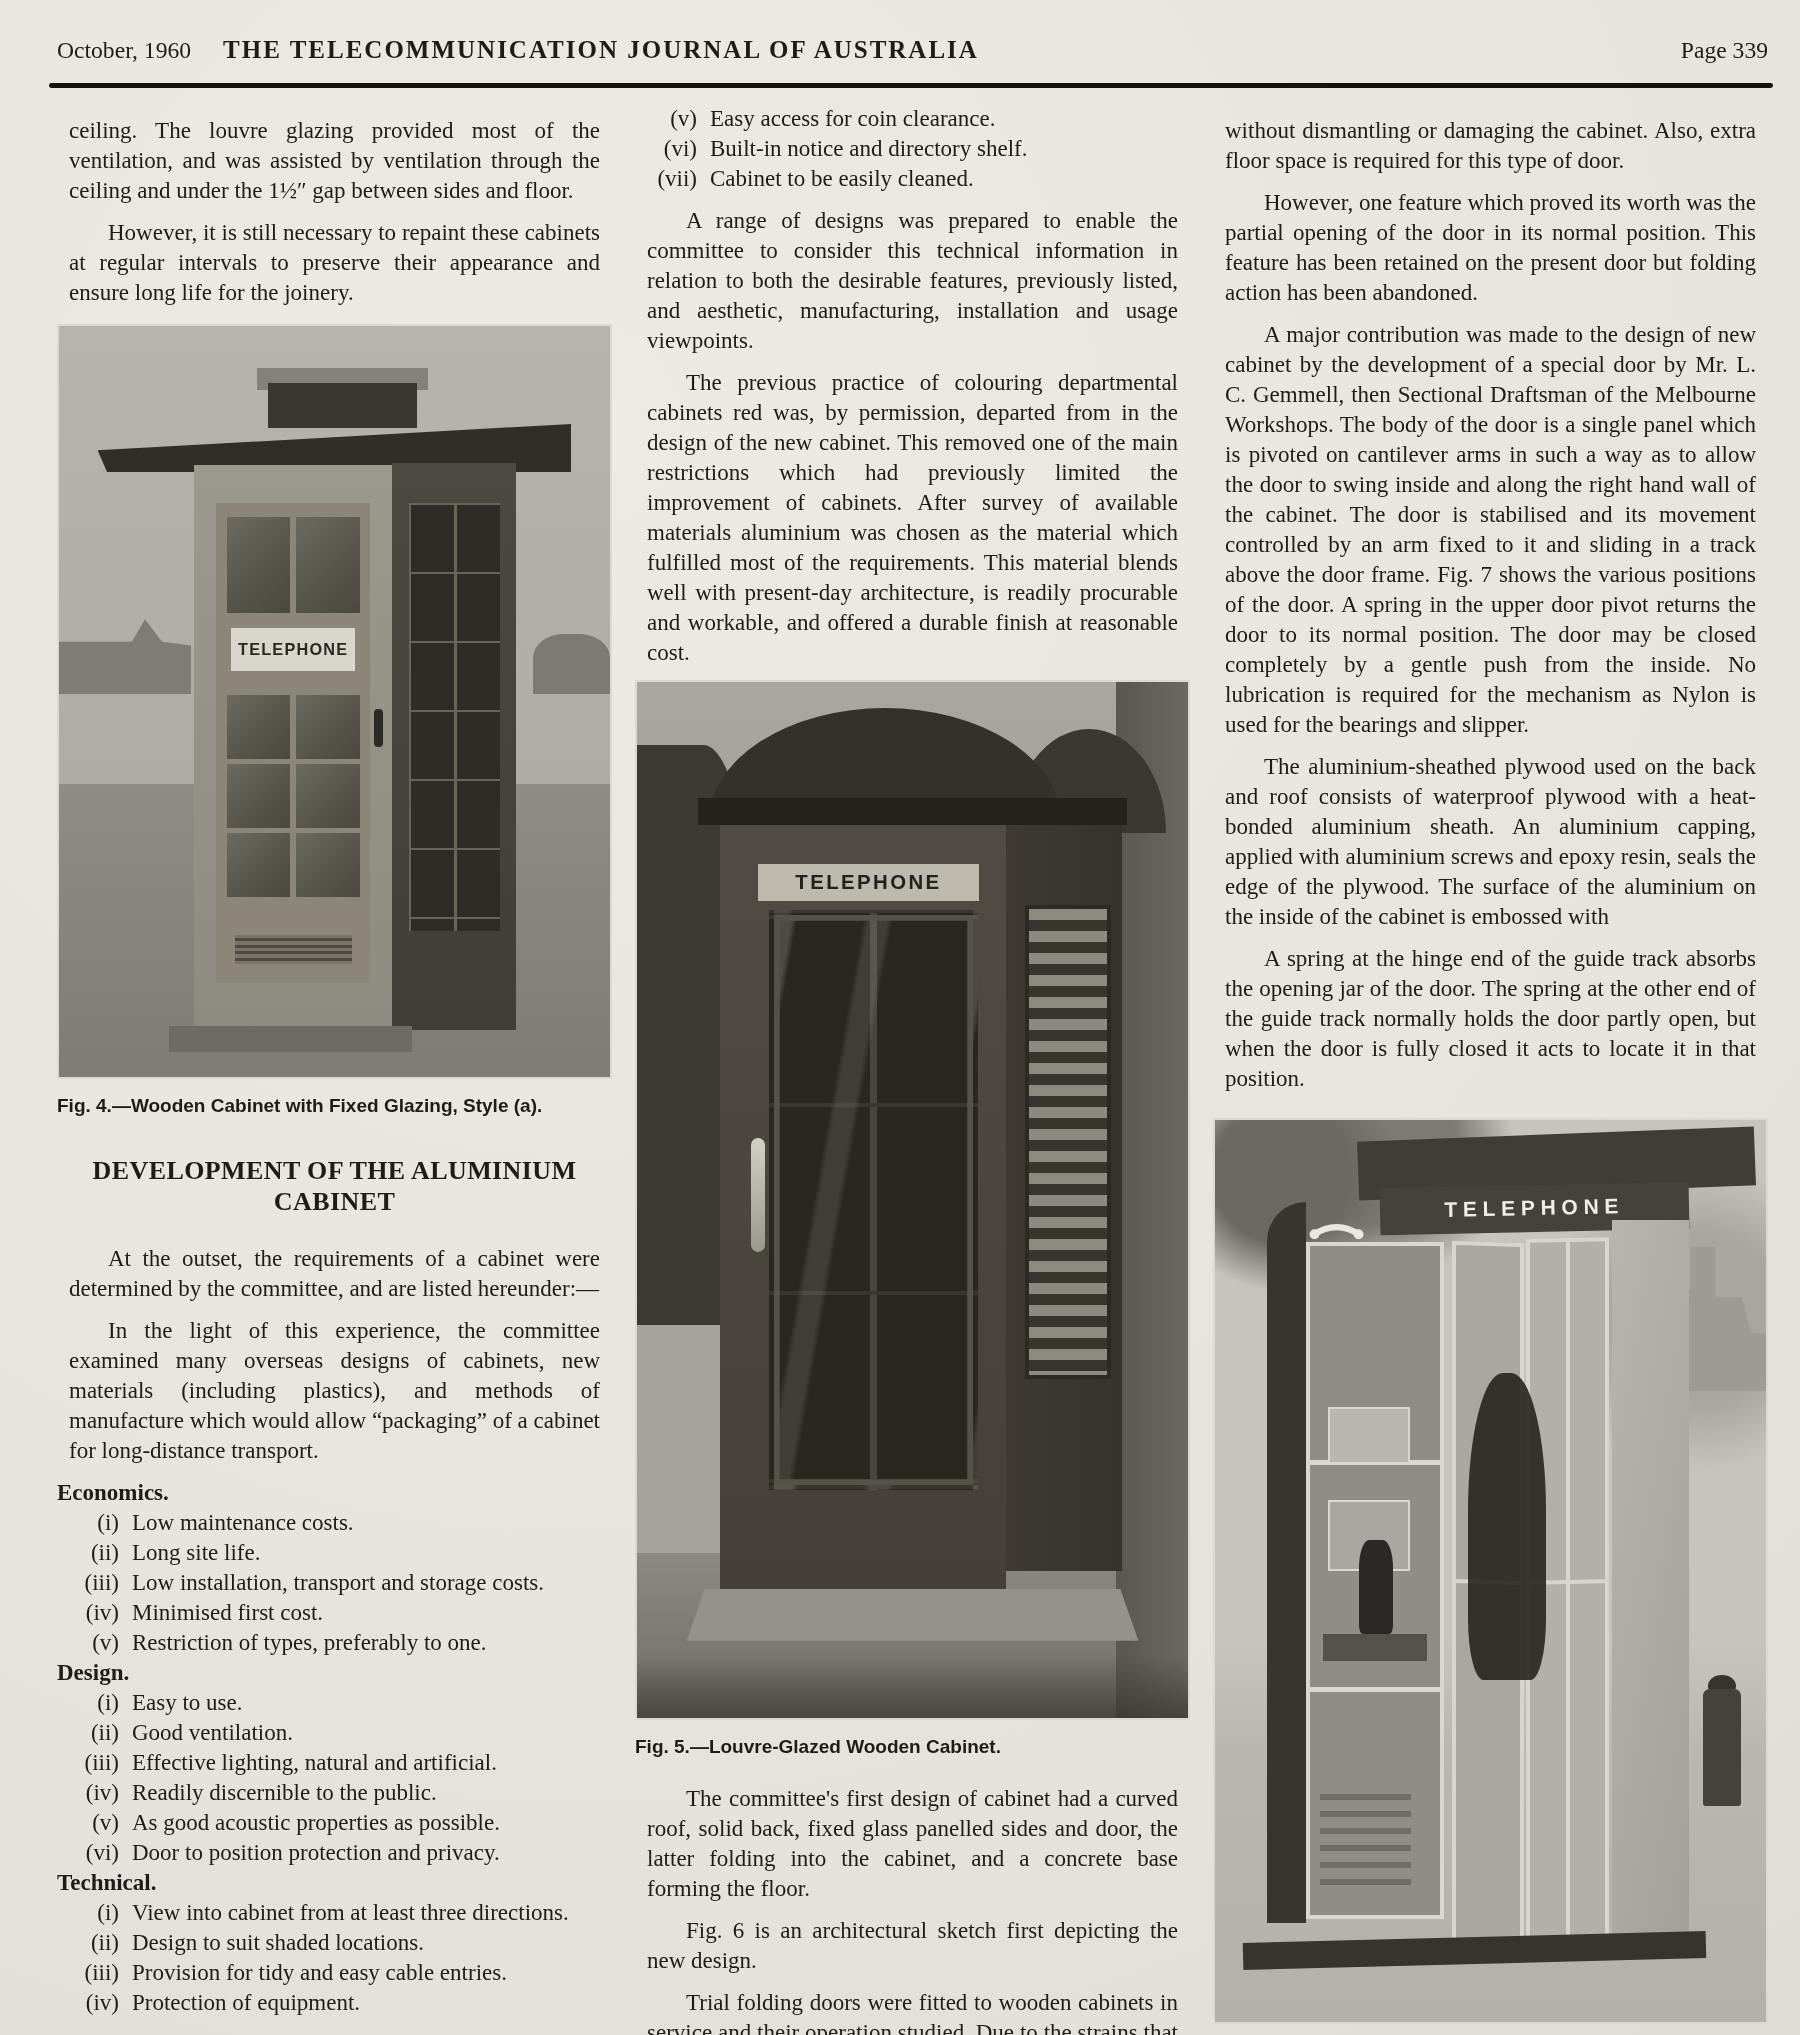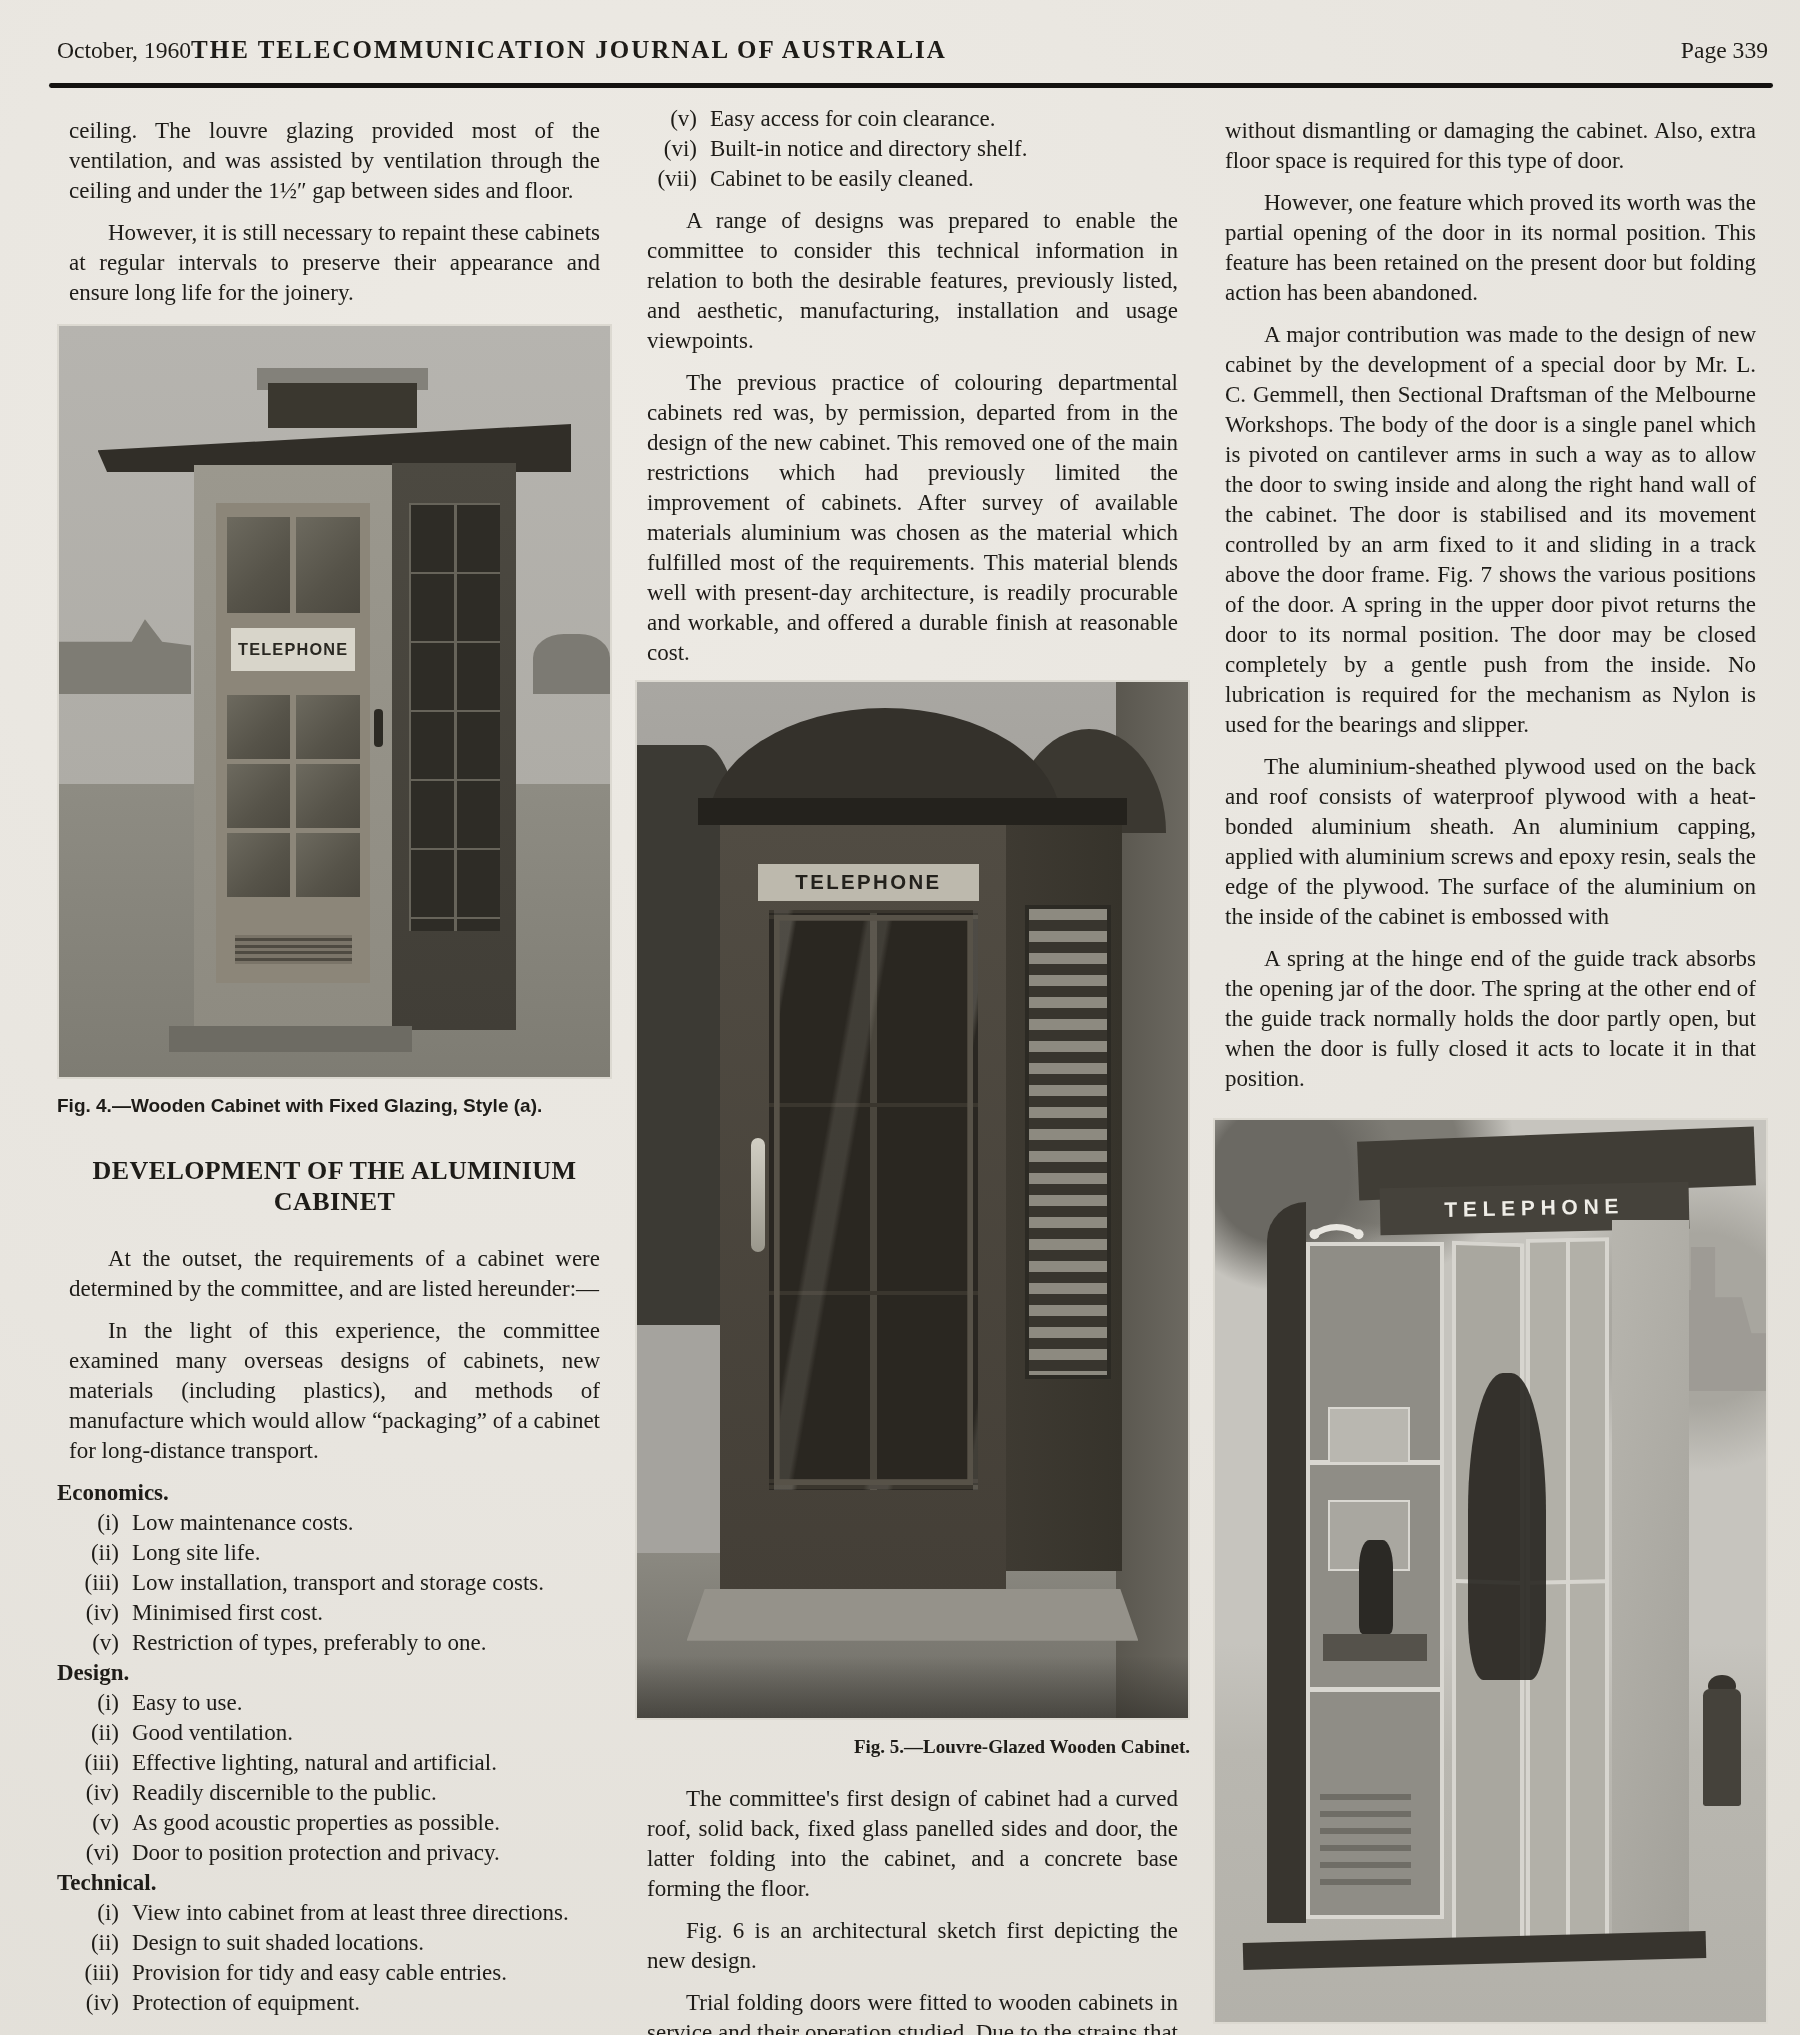--- a/index.html
+++ b/index.html
@@ -3,40 +3,40 @@
 <meta charset="utf-8">
 <style>
   html,body{margin:0;padding:0;background:#cfccc5;}
   #page{
     position:relative; width:1801px; height:2380px; overflow:hidden;
     background:radial-gradient(circle at 32% 18%, #edeae4 0%, #e8e5df 45%, #e2dfd8 80%, #d9d6ce 100%);
     color:#1e1c18;
     font-family:"Liberation Serif", serif;
   }
   
-  .hdr{position:absolute; left:57px; right:33px; top:36px; display:flex; align-items:baseline;}
+  .hdr{position:absolute; left:57px; right:33px; top:36px; display:flex; align-items:baseline;gap:32px;}
   .hdr .hl{flex:0 0 auto; font-size:23.6px;}
   .hdr .hc{flex:1 1 auto; font-size:25px; font-weight:bold; letter-spacing:2px;}
   .hdr .hr{flex:0 0 auto; font-size:23.6px;}
   .rule{position:absolute; left:49px; right:28.5px; top:83px; height:5.3px; background:#141210; border-radius:2.4px;}
   
   .cols{position:absolute; left:57px; right:33px; top:104px; bottom:16.3px;
         display:grid; grid-template-columns:1fr 1fr 1fr; column-gap:23px;}
   .col{font-size:23px; line-height:30px; text-align:justify;}
   .col p{margin:12px;}
   .col p.ind{text-indent:39px;}
   .heading{font-size:26px; font-weight:bold; text-align:center; line-height:31px;
            margin:37px 24.4px 27px 24.4px; letter-spacing:0.4px;}
   .subhead{font-weight:bold; font-size:23px;}
   .li{display:flex; align-items:flex-start;}
   .li .m{flex:0 0 75px; text-align:right; padding-right:13px; box-sizing:border-box; white-space:nowrap;}
   .li .t{flex:1 1 auto; text-align:justify;}
   .cap{font-family:"Liberation Sans", sans-serif; font-weight:bold; font-size:19px; line-height:24.4px;
        text-align:left; margin:14.7px 0 3.3px 0;}
-  .cap.center{text-align:right;font-family:Liberation Serif, serif;}
+  .cap.center{text-align:left;}
   
   .photo{position:relative; overflow:hidden; border:2.4px solid #dcd9d1;}
   .ph4{height:751px; margin-top:16.3px; background:#b3b1ac;}
   .ph5{height:1036px; margin-top:11.4px; background:#a5a39e;}
   .ph6{height:902px; margin-top:24.4px; background:#c8c6c0;}
   .abs{position:absolute;}
   .signbar{display:flex; align-items:center; justify-content:center;
            font-family:"Liberation Sans", sans-serif; font-weight:bold;}
   
   .f4-sky{left:0;top:0;right:0;height:62%;background:linear-gradient(#b6b4af,#aeaca6);}

